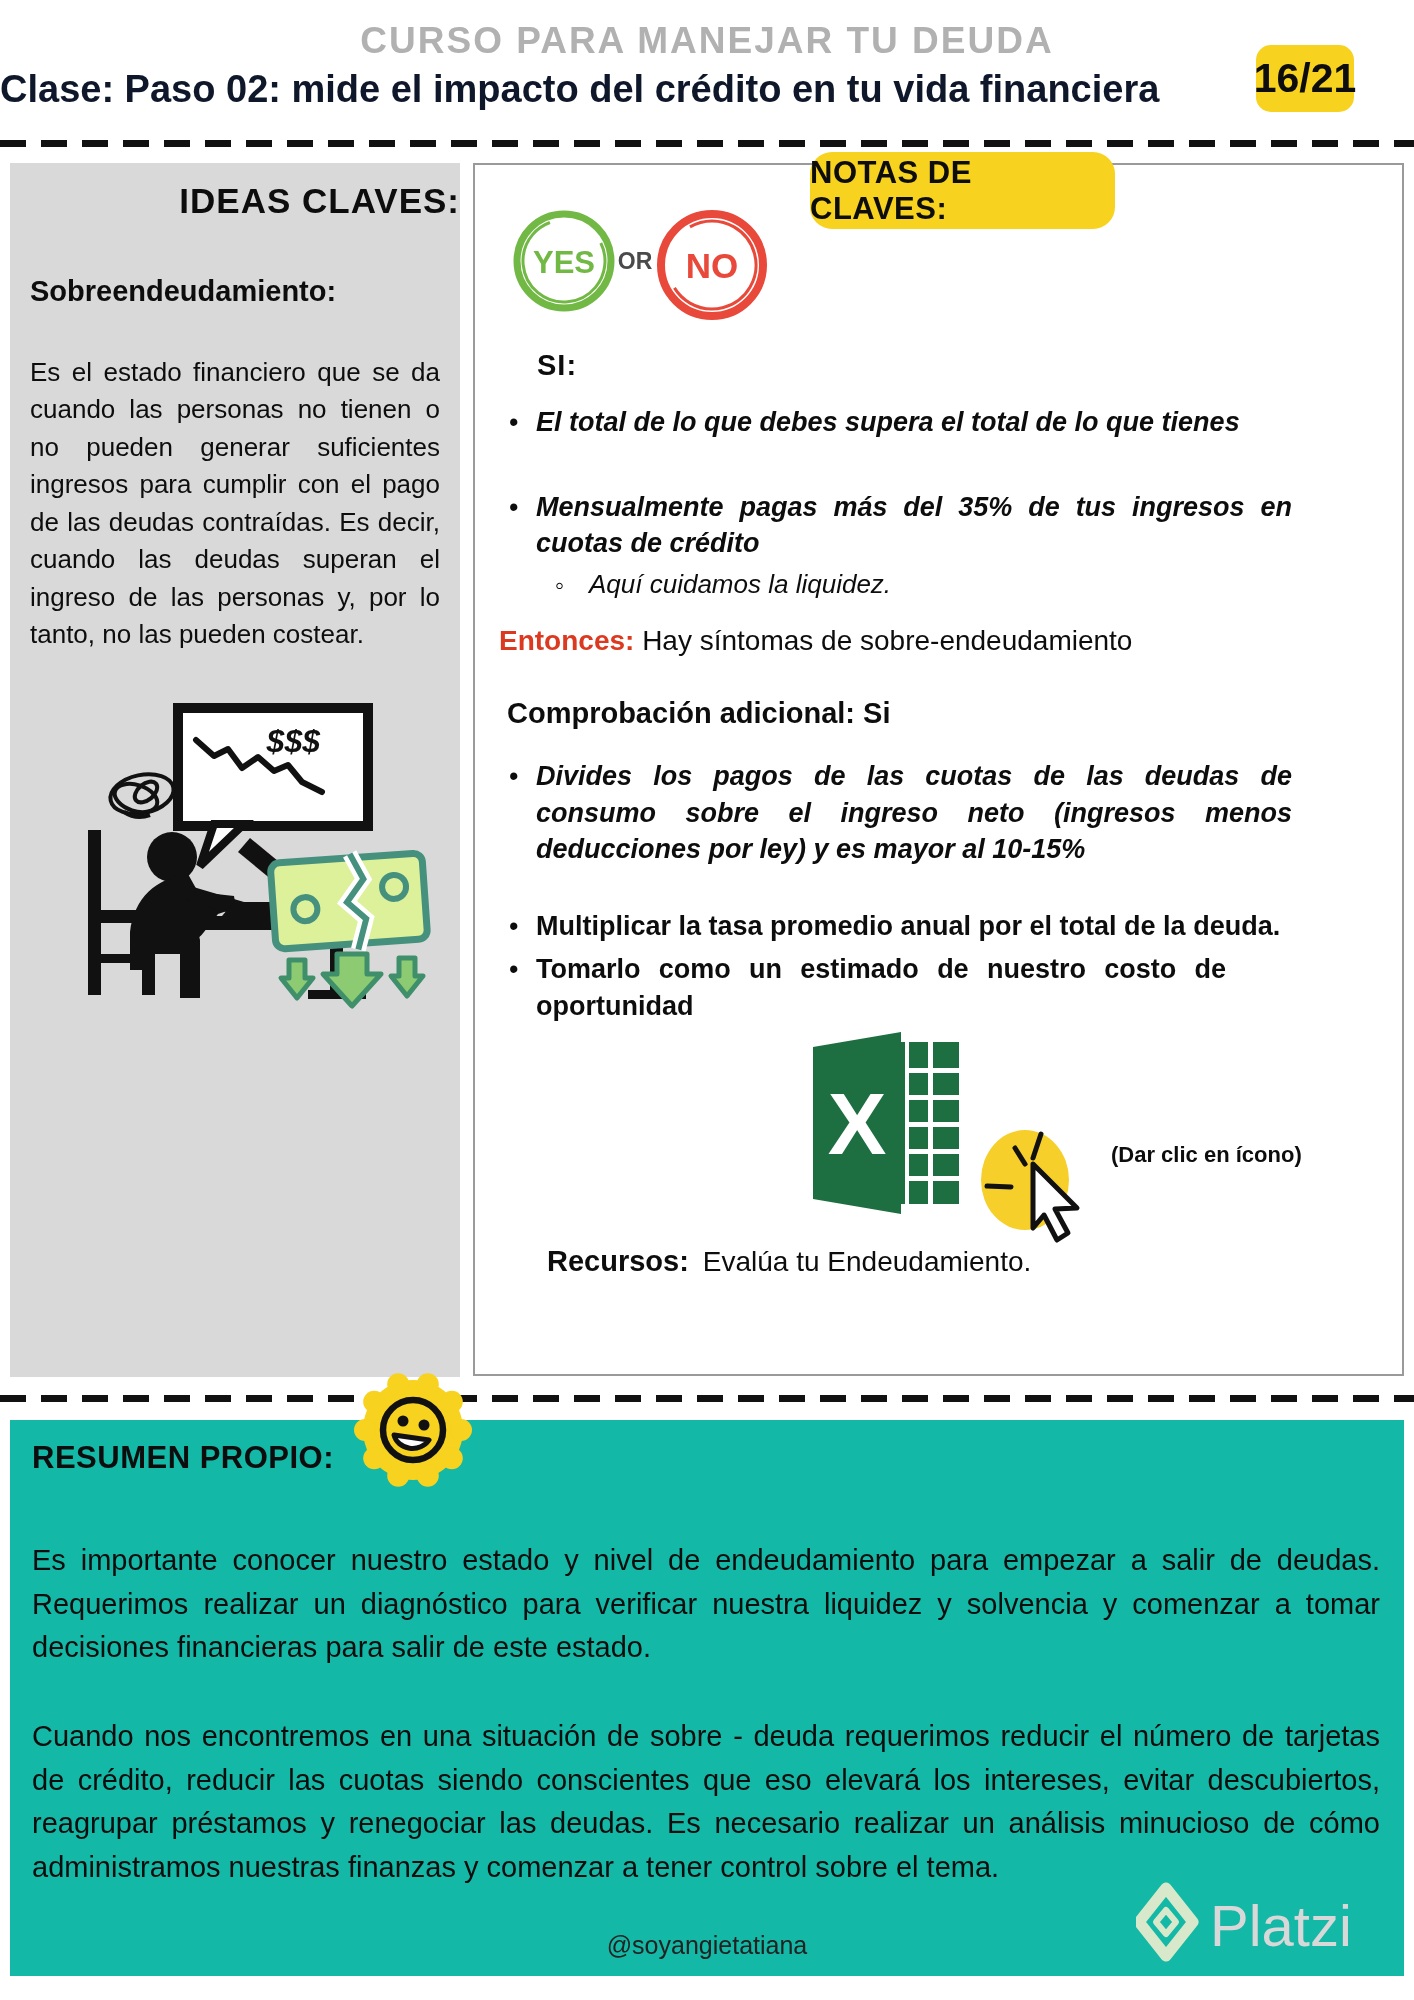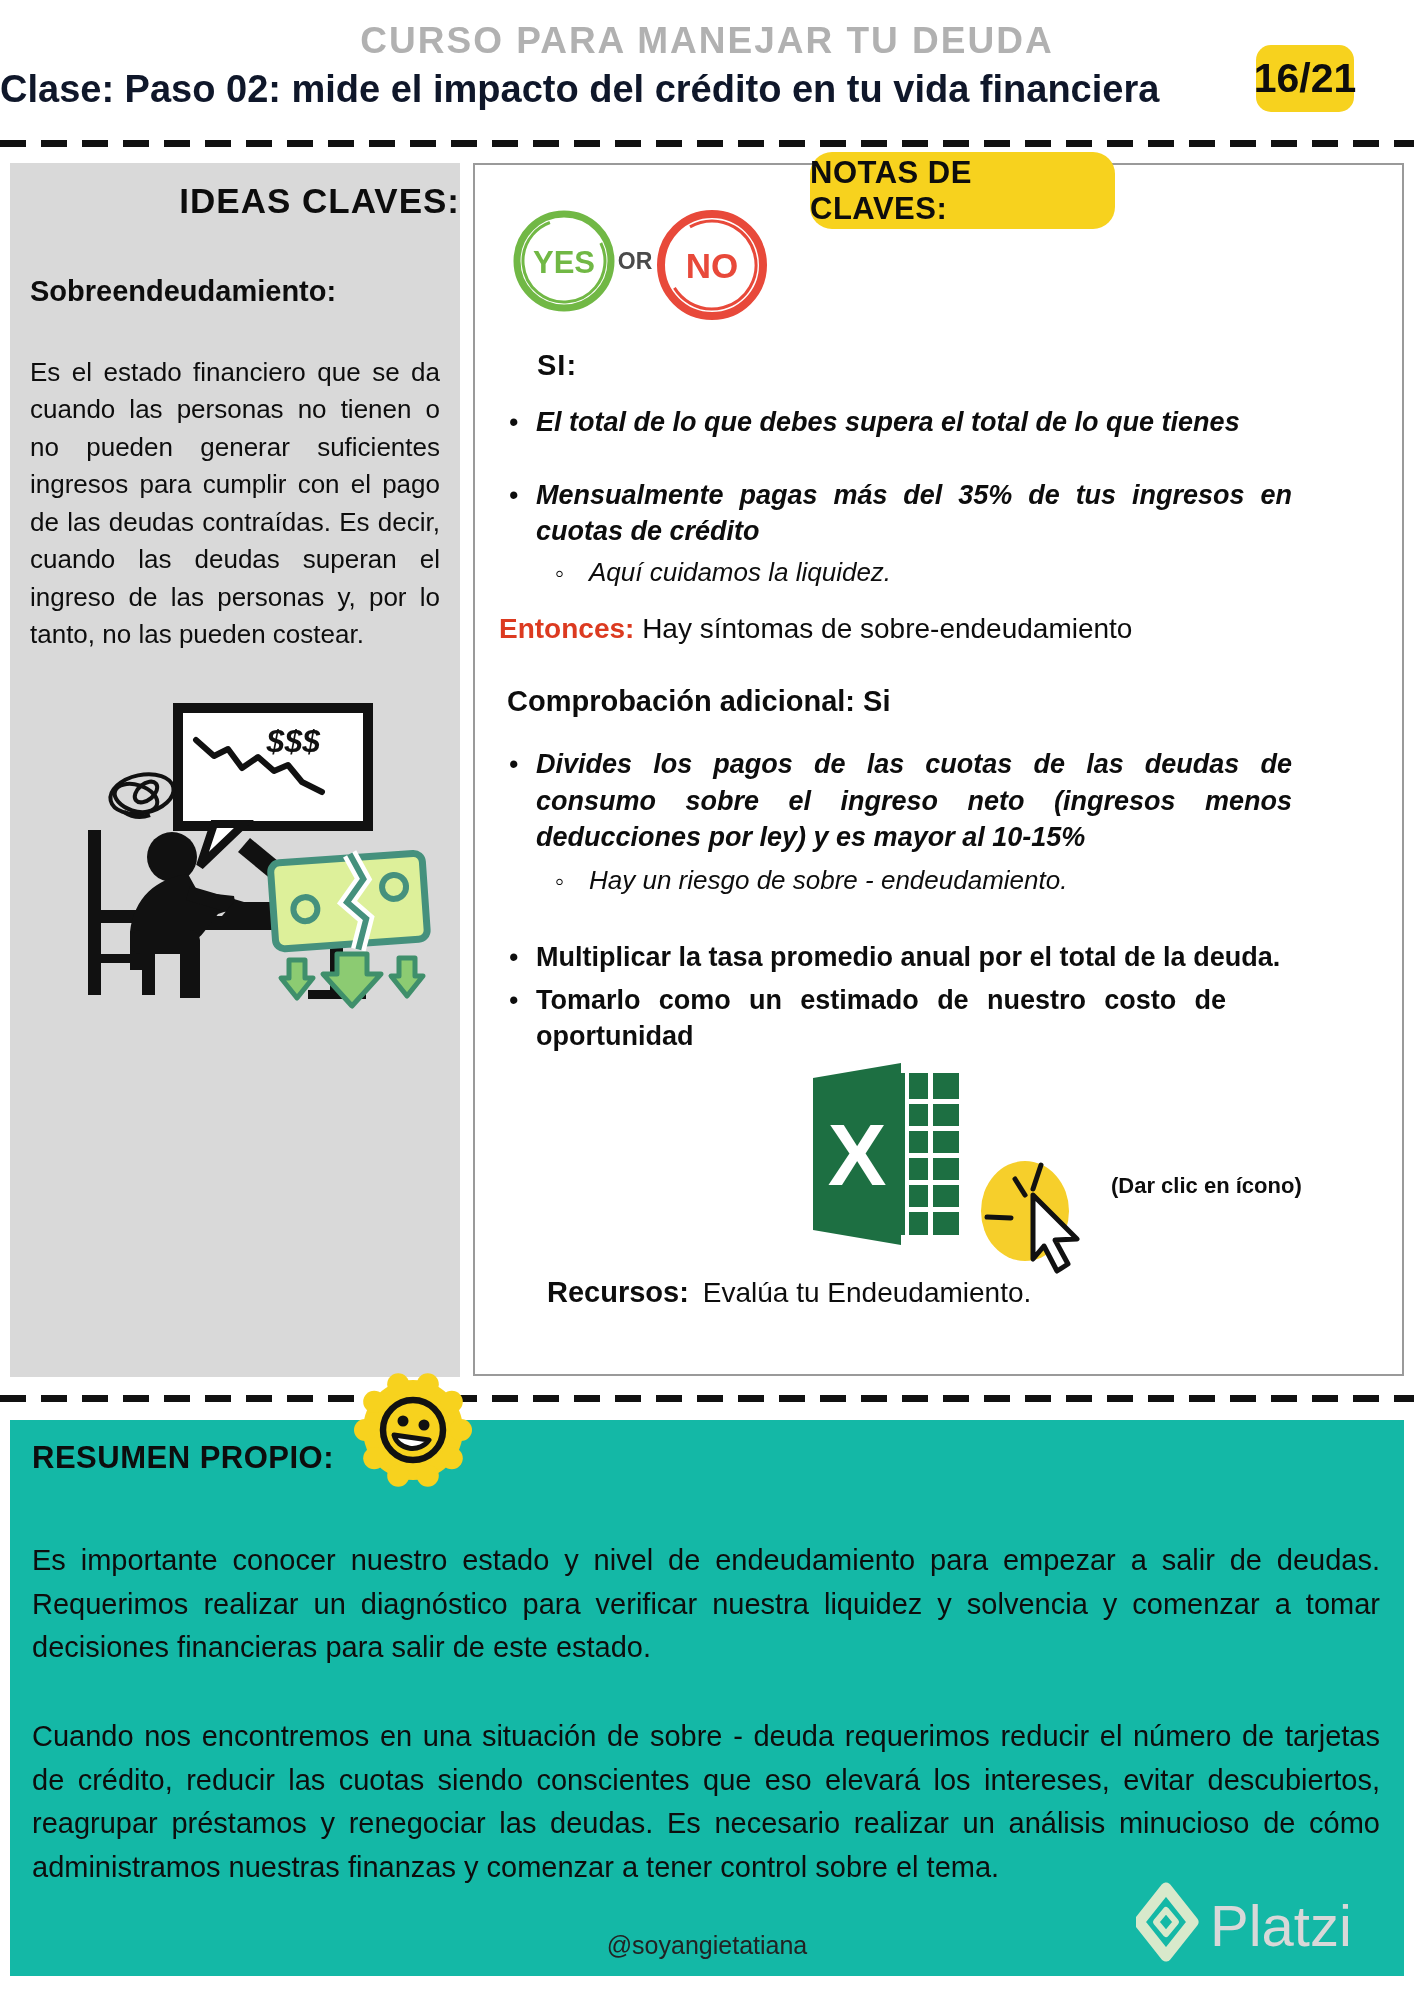--- a/index.html
+++ b/index.html
@@ -38,21 +38,21 @@
 
   .bullet{display:flex;margin:0 110px 0 34px;font-size:27px;line-height:1.36;}
   .bullet .mk{flex:0 0 27px;}
   .bullet .mk::before{content:"\2022";}
   .bi{font-weight:bold;font-style:italic;}
   .bold-only{font-weight:bold;}
   .sub{display:flex;margin:0 110px 0 80px;font-size:26px;line-height:1.3;font-style:italic;font-weight:500;}
   .sub .mk2{flex:0 0 34px;padding-top:1px;}
   .sub .mk2::before{content:"\25E6";}
   .just{text-align:justify;}
-  .mt22{margin-top:22px;} .mt4{margin-top:4px;} .mt36{margin-top:36px;justify-content:space-between;} .mt6{margin-top:6px;}
+  .mt22{margin-top:22px;} .mt4{margin-top:4px;} .mt36{margin-top:48px;justify-content:space-between;} .mt6{margin-top:6px;}
   .mt28{margin-top:28px;} .mt8{margin-top:8px;} .mt40{margin-top:40px;}
   .w690{max-width:690px;}
 
   .entonces{margin:22px 110px 0 24px;font-size:28px;}
   .entonces-label{color:#DC3A20;font-weight:bold;}
   .comprob{margin:40px 0 0 32px;font-size:29px;font-weight:bold;}
 
   .excel-block{position:relative;height:215px;margin-top:6px;}
   .excel-icon{position:absolute;left:338px;top:0;cursor:pointer;}
   .click-icon{position:absolute;left:502px;top:90px;}
@@ -181,24 +181,20 @@
 
     <div class="entonces">
       <span class="entonces-label">Entonces:</span><span> Hay síntomas de sobre-endeudamiento</span>
     </div>
 
     <div class="comprob">Comprobación adicional: Si</div>
 
     <div class="bullet mt28">
       <span class="mk"></span>
       <span class="bi just">Divides los pagos de las cuotas de las deudas de consumo sobre el ingreso neto (ingresos menos deducciones por ley) y es mayor al 10-15%</span>
-    </div>
-    <div class="sub mt8">
-      <span class="mk2"></span>
-      <span>Hay un riesgo de sobre - endeudamiento.</span>
     </div>
 
     <div class="bullet mt40">
       <span class="mk"></span>
       <span class="bold-only">Multiplicar la tasa promedio anual por el total de la deuda.</span>
     </div>
     <div class="bullet mt6">
       <span class="mk"></span>
       <span class="bold-only just w690">Tomarlo como un estimado de nuestro costo de oportunidad</span>
     </div>

